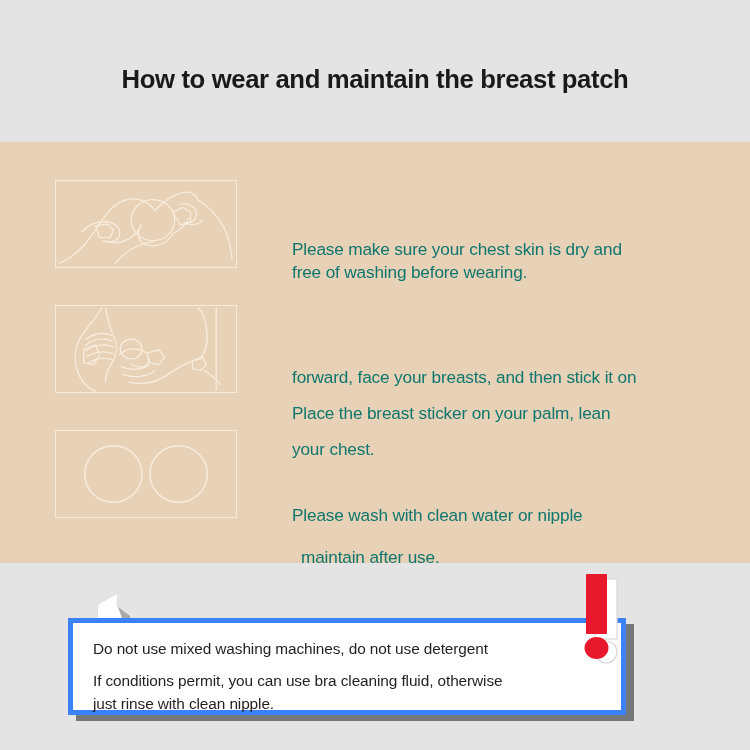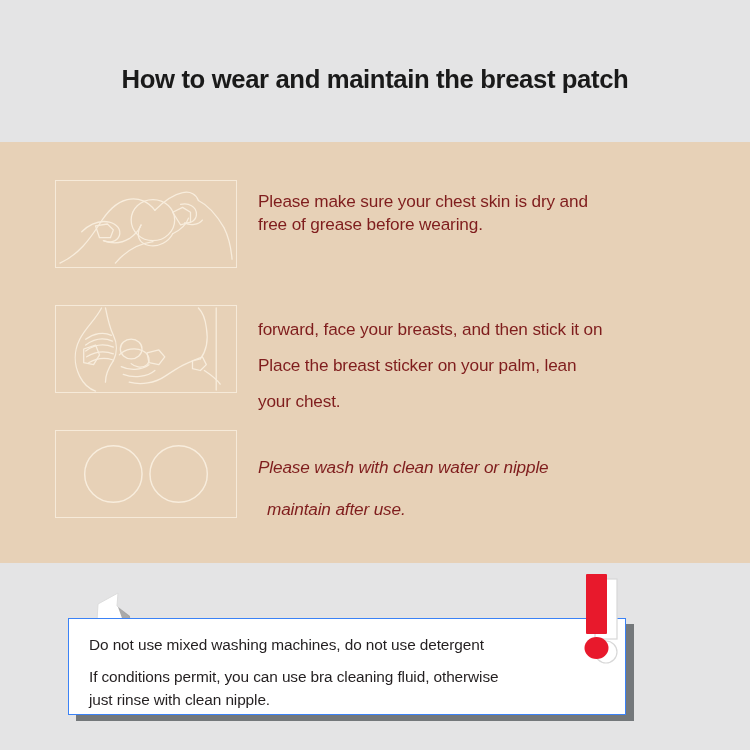--- a/index.html
+++ b/index.html
@@ -74,41 +74,42 @@
     box-sizing: border-box;
     background: transparent;
   }
   .step-figure svg {
     display: block;
     width: 100%;
     height: 100%;
   }
   .step-text {
     position: absolute;
-    left: 258px;
+    left: 292px;
     width: 458px;
-    color: #7f1d1d;
+    color: #0f766e;
     font-family: "Liberation Sans", sans-serif;
     font-size: 17.2px;
     font-weight: 400;
     letter-spacing: -0.15px;
+    margin-top: 48px;
   }
   .step-text .line {
     display: block;
     white-space: nowrap;
   }
   
   .step-1 .step-text { top: 10px; }
   .step-1 .step-text .line { line-height: 23px; }
   
   .step-2 .step-text { top: 6px; }
   .step-2 .step-text .line { line-height: 36px; }
   
   .step-3 .step-text { top: 16px; }
-  .step-3 .step-text .line { line-height: 42px; font-style: italic; }
+  .step-3 .step-text .line { line-height: 42px; }
   .step-3 .step-text .line.indent { padding-left: 9px; }
 
   
   .footer-band {
     position: absolute;
     left: 0;
     top: 563px;
     width: 750px;
     height: 187px;
     background: #e4e4e5;
@@ -122,21 +123,21 @@
     height: 97px;
     background: #74787b;
   }
   .callout {
     position: absolute;
     left: 68px;
     top: 618px;
     width: 558px;
     height: 97px;
     background: #ffffff;
-    border: 1px solid #3b82f6;
+    border: 5px solid #3b82f6;
     box-sizing: border-box;
   }
   .callout-tail {
     position: absolute;
     left: 96px;
     top: 592px;
     width: 46px;
     height: 30px;
   }
   .callout-tail svg { display: block; }
@@ -194,21 +195,21 @@
             <path d="M126 24 C 134 22, 142 26, 142 34 C 142 40, 136 44, 130 43"></path>
             <path d="M130 43 C 136 46, 144 45, 148 40"></path>
             <path d="M118 32 L 128 27 L 136 32 L 136 42 L 126 45 Z"></path>
             <path d="M40 46 L 52 44 L 58 50 L 55 58 L 44 58 Z"></path>
             <path d="M60 84 C 70 72, 84 64, 98 62"></path>
           </g>
         </svg>
       </div>
       <div class="step-text">
         <span class="line">Please make sure your chest skin is dry and</span>
-        <span class="line">free of grease before wearing.</span>
+        <span class="line">free of washing before wearing.</span>
       </div>
     </div>
 
     <div class="step-row step-2">
       <div class="step-figure">
         <svg viewBox="0 0 182 88" preserveAspectRatio="none">
           <g fill="none" stroke="#f8eddd" stroke-width="1.3" stroke-linecap="round" stroke-linejoin="round">
             <path d="M46 2 C 40 14, 30 22, 24 34 C 18 46, 18 60, 24 72
                      C 28 80, 34 85, 40 87"></path>
             <path d="M50 2 C 52 12, 54 22, 58 30 C 62 38, 62 48, 58 56"></path>

